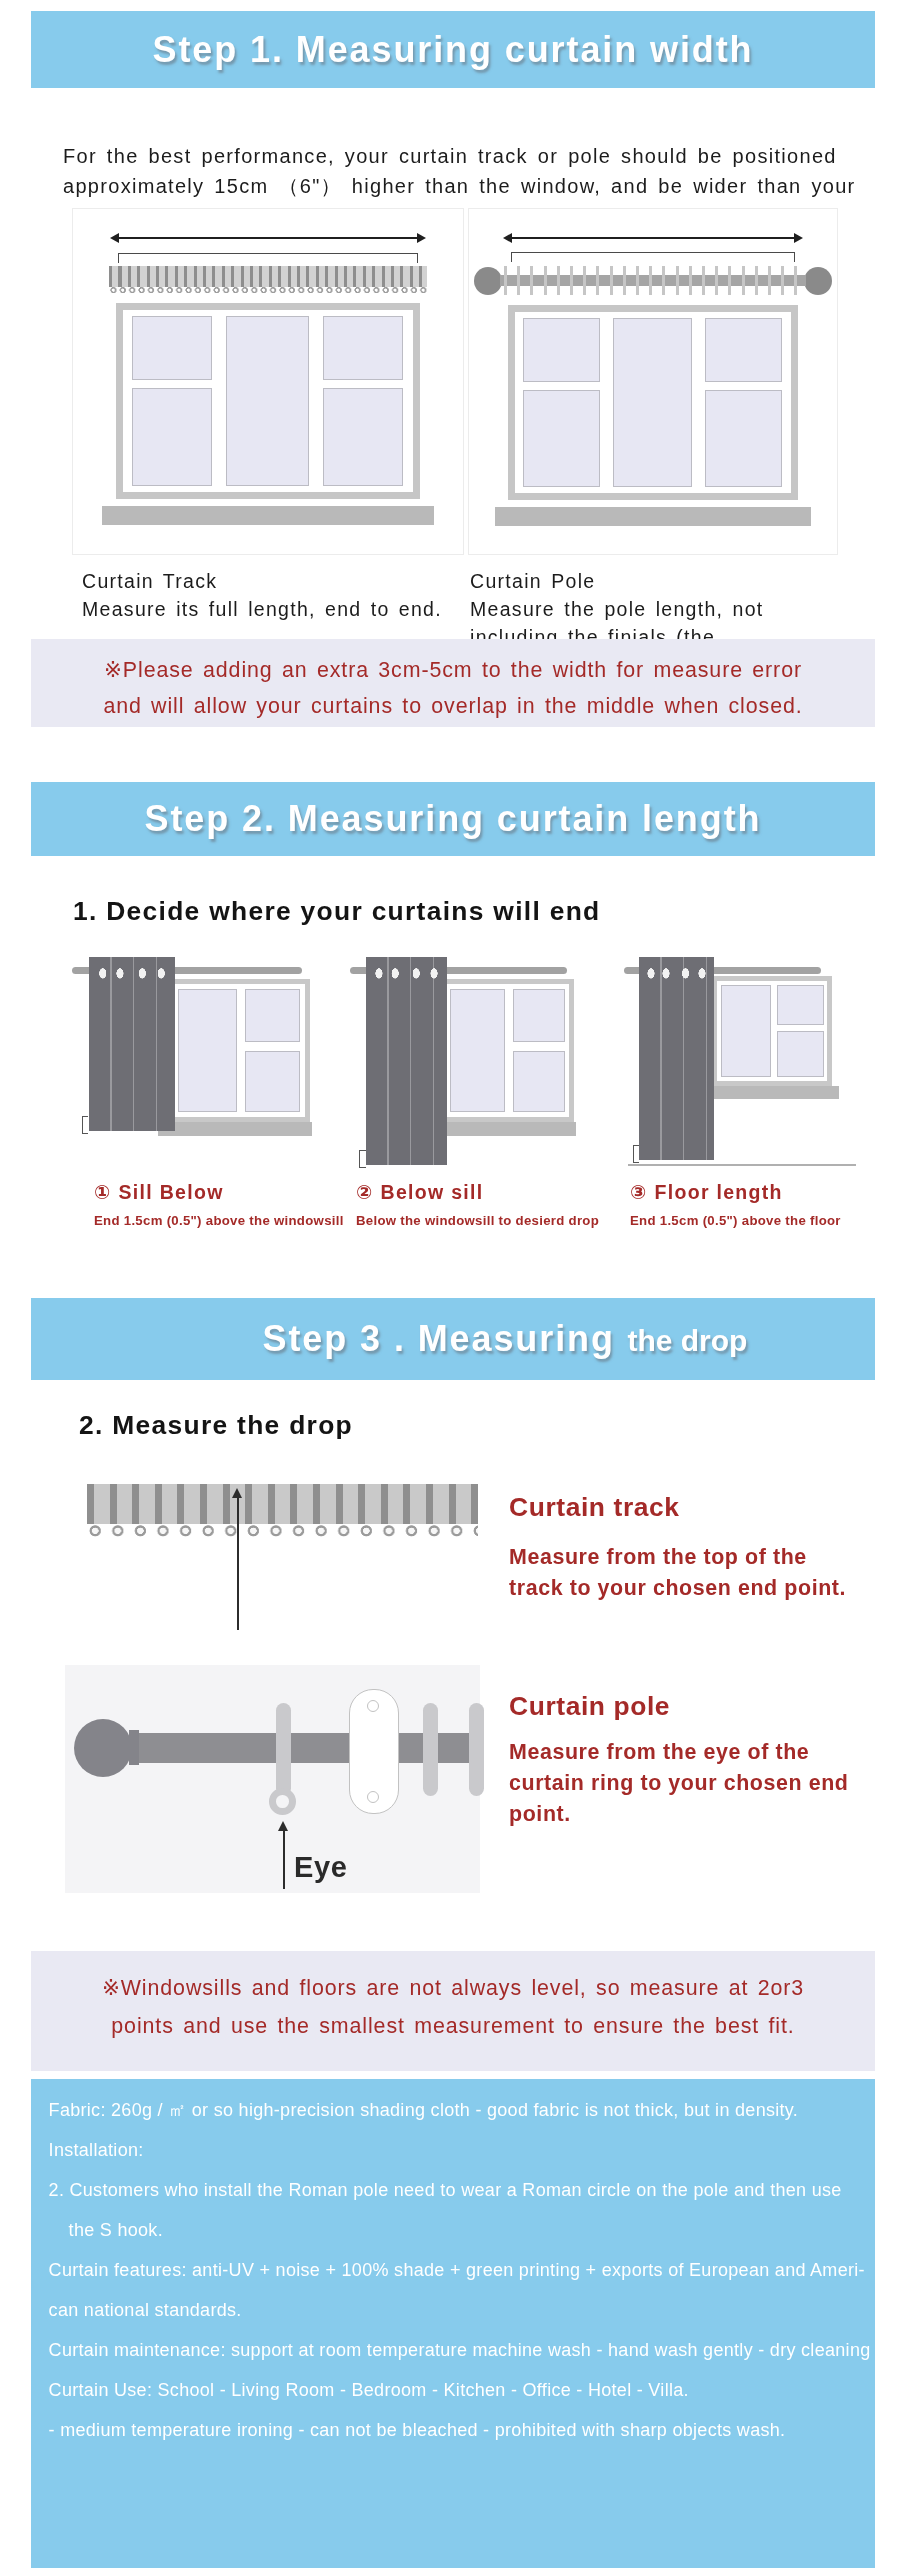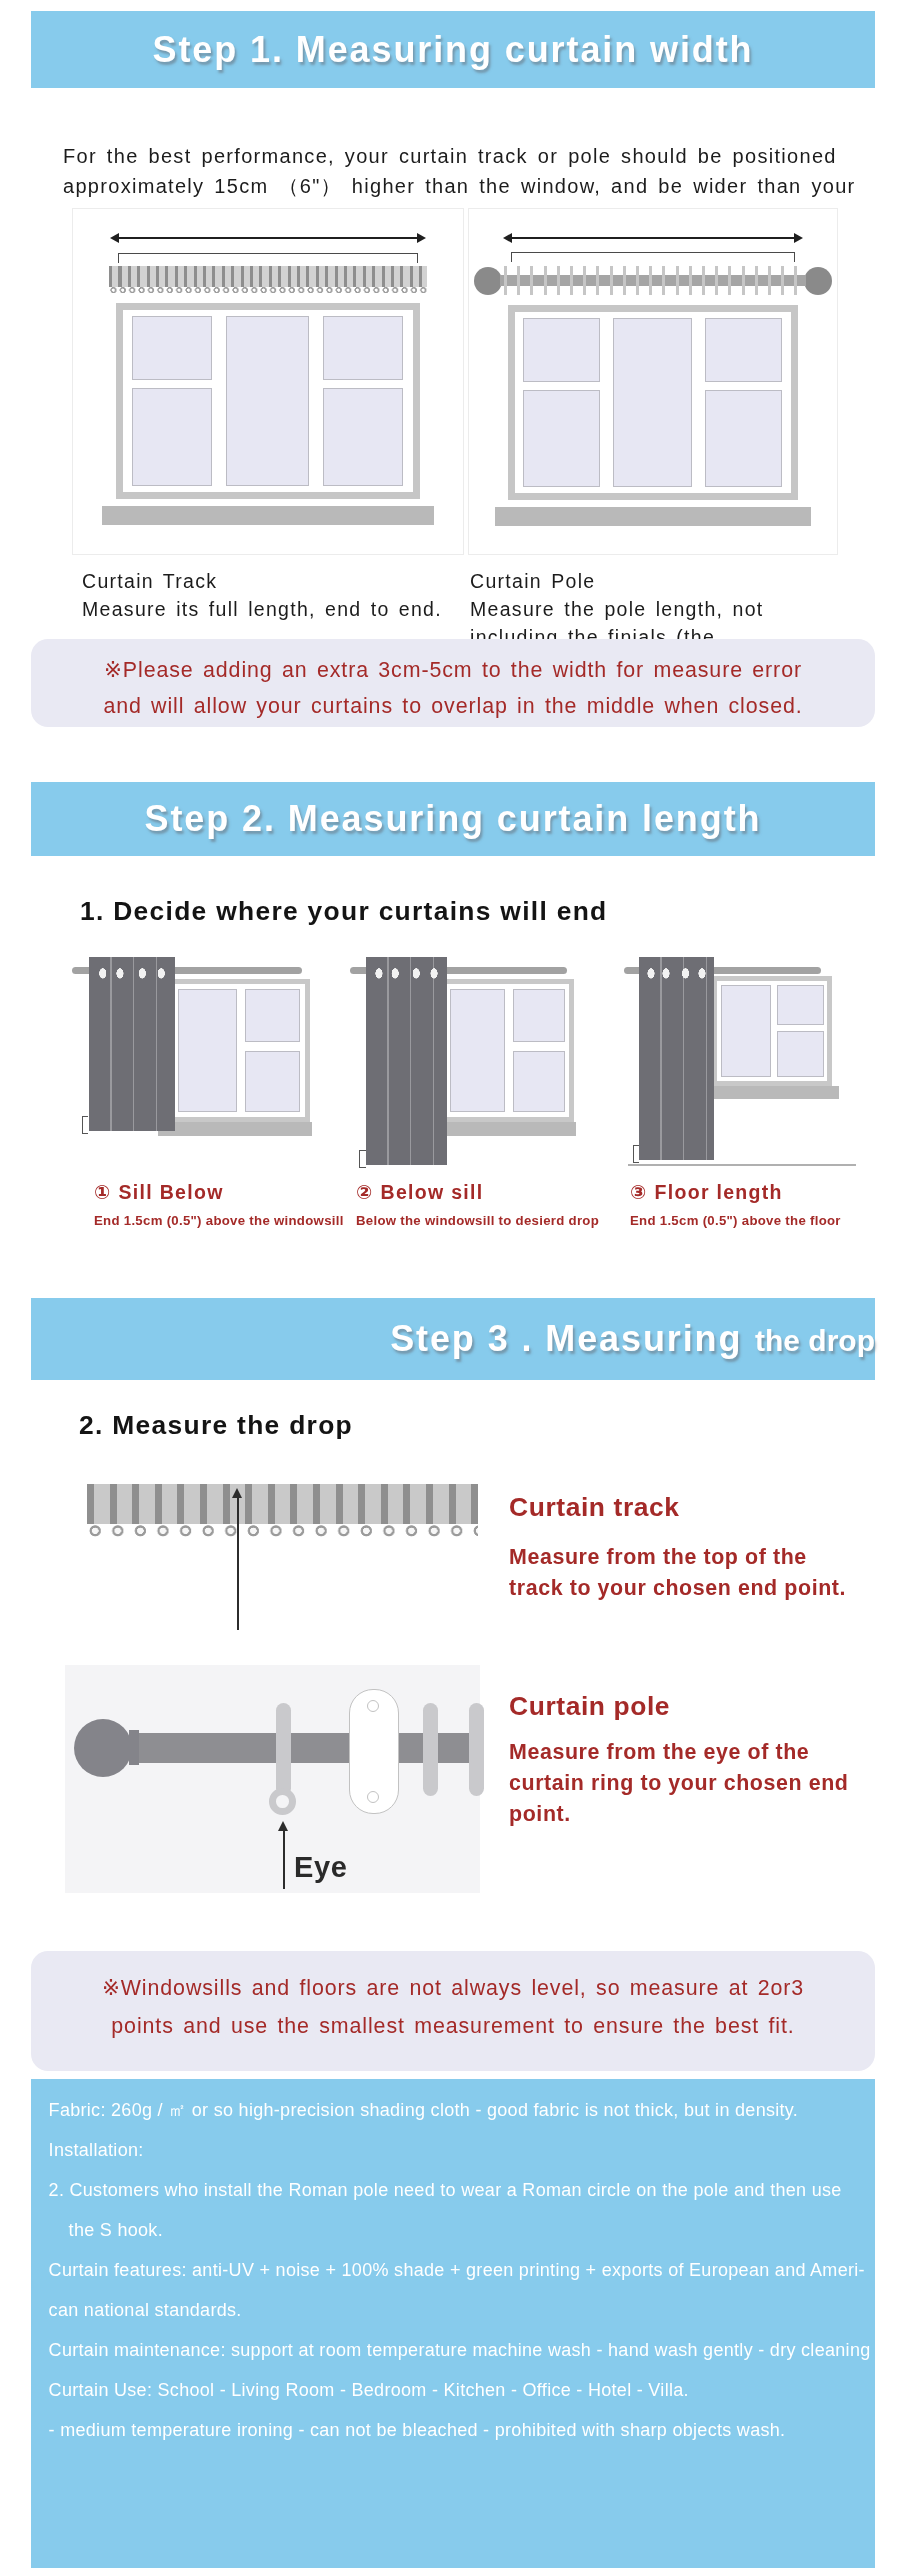--- a/index.html
+++ b/index.html
@@ -10,28 +10,28 @@
   .abs{position:absolute;}
   
   .band{
     left:31px;width:844px;background:#87cbec;color:#ffffff;
     display:flex;align-items:center;justify-content:center;
   }
   .band .t{
     font-weight:bold;font-size:36px;letter-spacing:1.9px;
     text-shadow:1.9px 2.5px 2.5px rgba(100,110,120,0.55);white-space:nowrap;
   }
-  .band.left-title{justify-content:flex-end;padding-left:104px;box-sizing:border-box;}
+  .band.left-title{justify-content:center;padding-left:104px;box-sizing:border-box;}
   .band .t .sub{font-size:30px;letter-spacing:0px;margin-left:12.6px;font-weight:bold;}
   
   .para{font-size:20px;color:#1c1c1c;letter-spacing:1.3px;word-spacing:3.1px;line-height:30px;white-space:nowrap;}
   .caption{font-size:19.5px;color:#1c1c1c;letter-spacing:1.3px;word-spacing:2.5px;line-height:28px;white-space:nowrap;}
   .note{
     left:31px;width:844px;background:#e9e9f3;color:#a42a28;
-    text-align:center;font-size:21.4px;letter-spacing:0.9px;word-spacing:2.5px;box-sizing:border-box;border-radius:17px;
+    text-align:center;font-size:21.4px;letter-spacing:0.9px;word-spacing:2.5px;box-sizing:border-box;
   }
   .note div{white-space:nowrap;}
   .h-black{font-weight:bold;font-size:26.4px;color:#141414;letter-spacing:1.3px;white-space:nowrap;}
   .red-h{font-weight:bold;font-size:26.4px;color:#a42a28;letter-spacing:0.6px;white-space:nowrap;}
   .red-b{font-weight:bold;font-size:21.4px;color:#a42a28;letter-spacing:0.6px;line-height:31px;white-space:nowrap;}
   .opt-label{font-weight:bold;font-size:19.5px;color:#a42a28;letter-spacing:1.3px;white-space:nowrap;}
   .opt-desc{font-weight:bold;font-size:13.2px;color:#a42a28;letter-spacing:0.3px;margin-top:8.8px;white-space:nowrap;}
   
   .illo-box{top:208px;height:347px;border:1.3px solid #ececec;background:#ffffff;box-sizing:border-box;}
   .harrow{position:absolute;height:1.9px;background:#1f1f1f;}
@@ -140,21 +140,21 @@
 
 <div class="abs note" style="top:639px;height:88px;padding-top:12.6px;">
   <div style="line-height:36px;">※Please adding an extra 3cm-5cm to the width for measure error</div>
   <div style="line-height:36px;">and will allow your curtains to overlap in the middle when closed.</div>
 </div>
 
 <div class="abs band" style="top:782px;height:74px;">
   <div class="t">Step 2. Measuring curtain length</div>
 </div>
 
-<div class="abs h-black" style="top:896px;left:80px;text-align:center;">1. Decide where your curtains will end</div>
+<div class="abs h-black" style="top:896px;left:73px;text-align:center;">1. Decide where your curtains will end</div>
 
 <div class="abs c-illo" style="left:72px;width:240px;">
   <div class="c-pole"></div>
   <div class="w2" style="left:40%;right:1%;top:28px;height:143px;">
     <div class="pane" style="left:4%;width:43%;top:4%;bottom:4%;"></div>
     <div class="pane" style="left:55%;width:40%;top:4%;height:38%;"></div>
     <div class="pane" style="left:55%;width:40%;top:50%;bottom:4%;"></div>
   </div>
   <div class="sill" style="left:36%;right:0;top:171px;height:14px;"></div>
   <div class="curtain" style="left:7%;width:36%;top:6.3px;height:174px;"></div>

